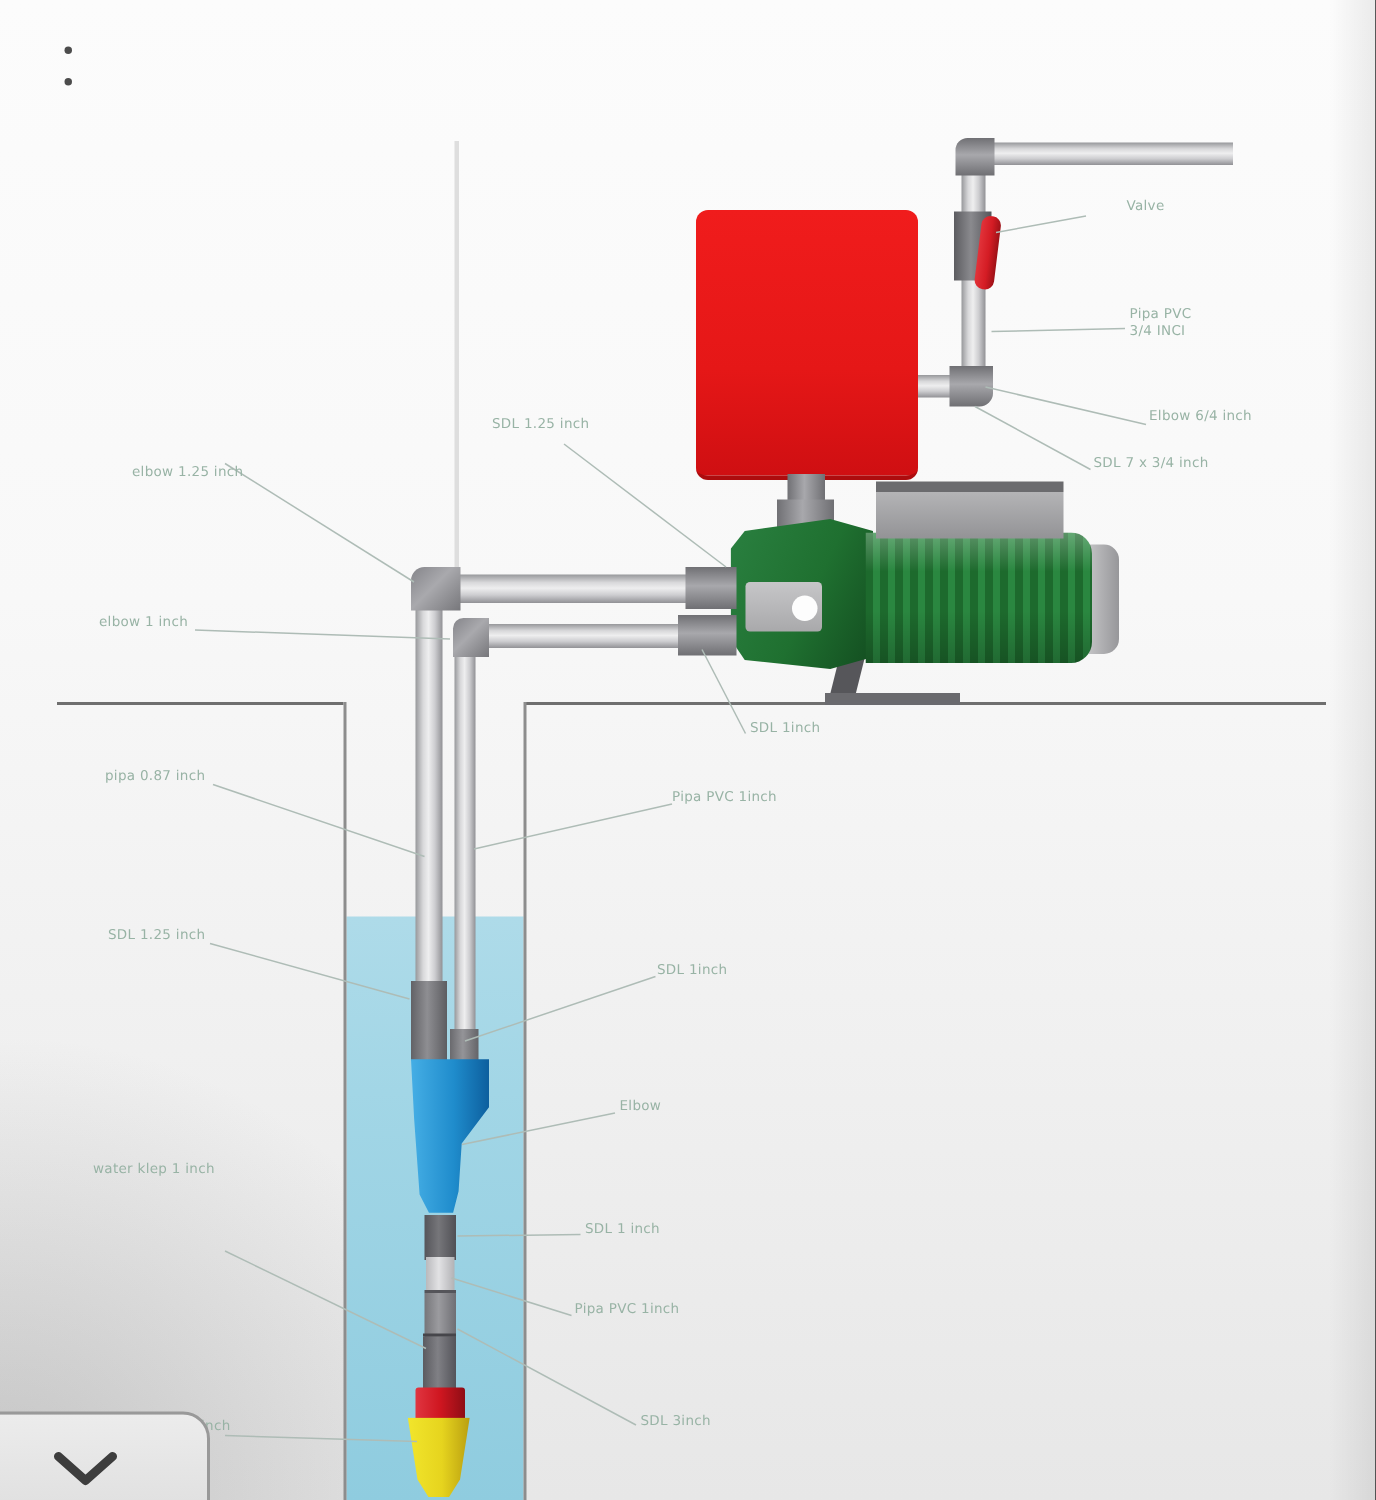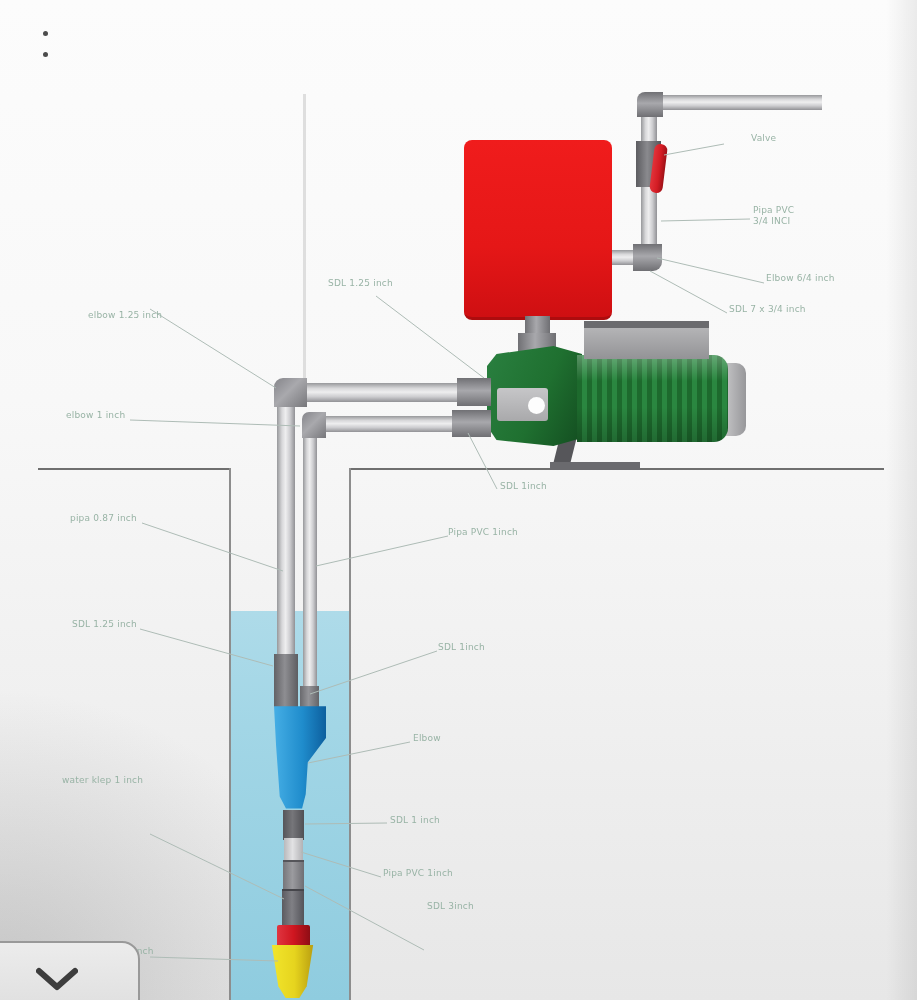--- a/index.html
+++ b/index.html
@@ -182,21 +182,21 @@
       <div class="lbl" style="left: 72px; top: 619px;">SDL 1.25 inch</div>
       <div class="lbl" style="left: 62px; top: 775px;">water klep 1 inch</div>
       <div class="lbl" style="left: 134px; top: 946px;">inch</div>
       <div class="lbl" style="left: 328px; top: 278px;">SDL 1.25 inch</div>
       <div class="lbl" style="left: 500px; top: 481px;">SDL 1inch</div>
       <div class="lbl" style="left: 448px; top: 527px;">Pipa PVC 1inch</div>
       <div class="lbl" style="left: 438px; top: 642px;">SDL 1inch</div>
       <div class="lbl" style="left: 413px; top: 733px;">Elbow</div>
       <div class="lbl" style="left: 390px; top: 815px;">SDL 1 inch</div>
       <div class="lbl" style="left: 383px; top: 868px;">Pipa PVC 1inch</div>
-      <div class="lbl" style="left: 427px; top: 901px;">SDL 3inch</div>
+      <div class="lbl" style="left: 427px; top: 943px;">SDL 3inch</div>
       <div class="lbl" style="left: 727px; top: 133px; margin-left: 24px;">Valve</div>
       <div class="lbl" style="left: 753px; top: 205px;">Pipa PVC
 3/4 INCI</div>
       <div class="lbl" style="left: 766px; top: 273px;">Elbow 6/4 inch</div>
       <div class="lbl" style="left: 729px; top: 304px;">SDL 7 x 3/4 inch</div>
     </div>
 
   <div class="abs panel">
     <div class="chev">
       <svg width="42" height="26" viewBox="0 0 42 26">

